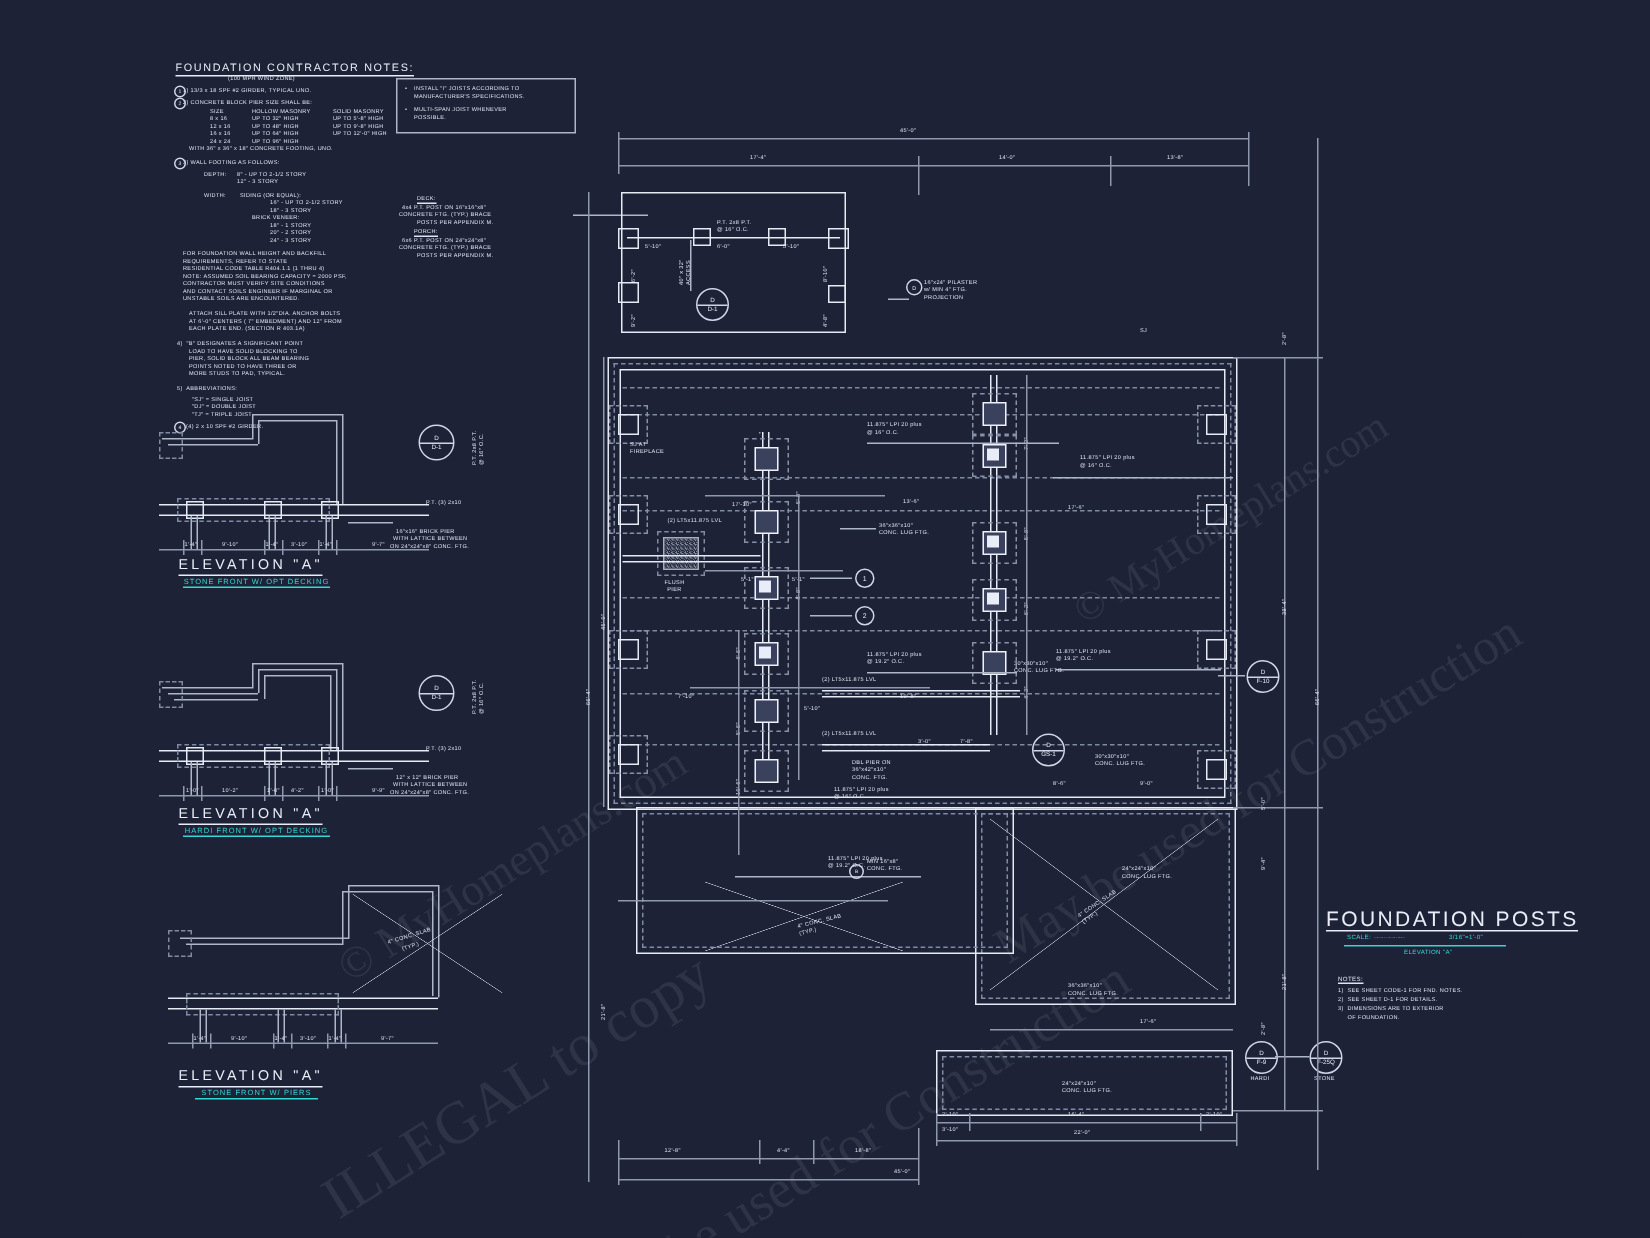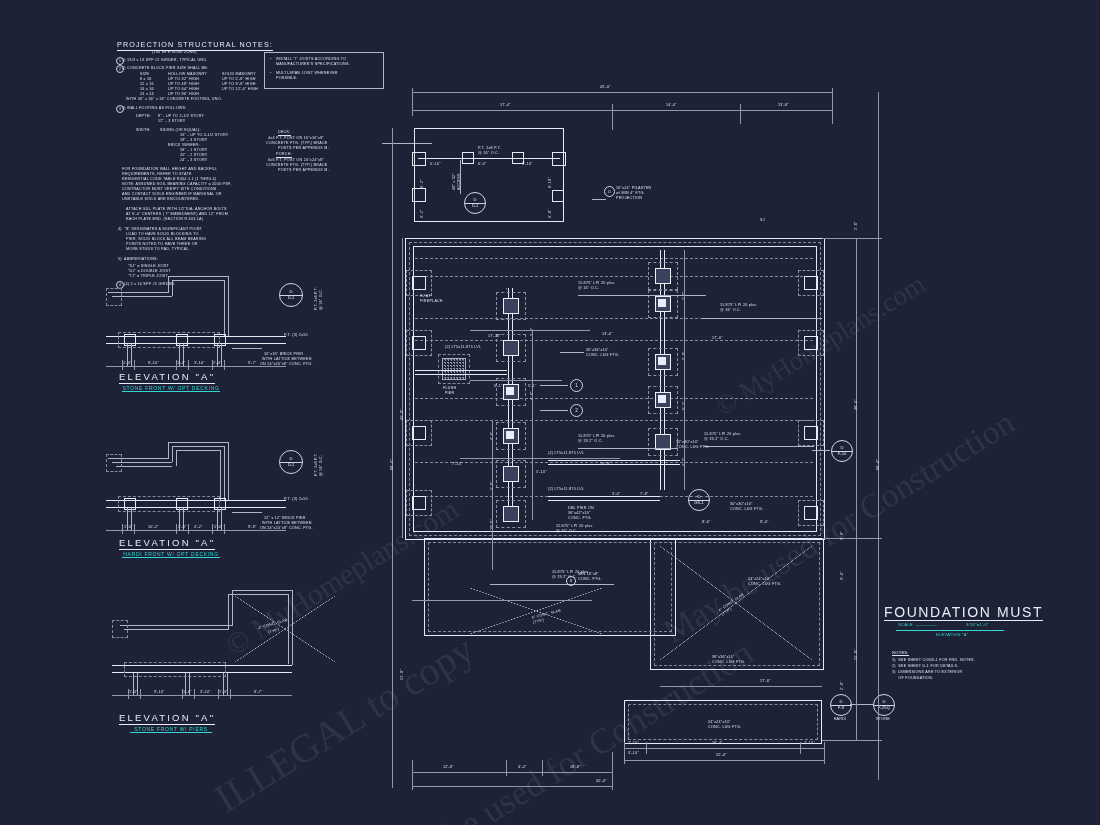--- a/index.html
+++ b/index.html
@@ -60,21 +60,21 @@
 <body>
 
 <div id="sheet">
 
   <div class="wm" style="left:208px;top:560px;font-size:30px;transform:rotate(-32deg);">© MyHomeplans.com</div>
   <div class="wm" style="left:196px;top:700px;font-size:40px;transform:rotate(-32deg);">ILLEGAL to copy</div>
   <div class="wm" style="left:352px;top:742px;font-size:36px;transform:rotate(-32deg);">May be used for Construction</div>
   <div class="wm" style="left:636px;top:508px;font-size:34px;transform:rotate(-32deg);">May be used for Construction</div>
   <div class="wm" style="left:700px;top:330px;font-size:27px;transform:rotate(-32deg);">© MyHomeplans.com</div>
 
-  <div class="hd" style="left:117px;top:40px;">PROJECTION STRUCTURAL NOTES:</div>
+  <div class="hd" style="left:117px;top:40px;">FOUNDATION CONTRACTOR NOTES:</div>
   <div class="txt tiny ctr" style="left:152px;top:50px;">(100 MPH WIND ZONE)</div>
 
   <div class="txt tiny" style="left:122px;top:58px;">1) 13/3 x 18 SPF #2 GIRDER, TYPICAL UNO.</div>
   <div class="numbub" style="left:116px;top:57px;width:6px;height:6px;font-size:3.4px;">1</div>
 
   <div class="txt tiny" style="left:122px;top:66px;">2) CONCRETE BLOCK PIER SIZE SHALL BE:</div>
   <div class="numbub" style="left:116px;top:65px;width:6px;height:6px;font-size:3.4px;">2</div>
 
   <div class="txt tiny" style="left:140px;top:72px;">SIZE</div>
   <div class="txt tiny" style="left:168px;top:72px;">HOLLOW MASONRY</div>
@@ -588,21 +588,21 @@
     <div class="ln v dim" style="left:542px;top:760px;height:16px;"></div>
     <div class="ln v dim" style="left:612px;top:752px;height:38px;"></div>
     <div class="txt tiny" style="left:443px;top:765px;">12'-8"</div>
     <div class="txt tiny" style="left:518px;top:765px;">4'-4"</div>
     <div class="txt tiny" style="left:570px;top:765px;">18'-8"</div>
     <div class="txt tiny" style="left:628px;top:751px;">3'-10"</div>
     <div class="txt tiny" style="left:596px;top:779px;">45'-0"</div>
 
   </div>
 
-  <div class="planttl" style="left:884px;top:604px;">FOUNDATION MUST</div>
+  <div class="planttl" style="left:884px;top:604px;">FOUNDATION POSTS</div>
   <div class="txt sm cyan" style="left:898px;top:622px;">SCALE:</div>
   <div class="txt sm cyan" style="left:916px;top:622px;">-------------</div>
   <div class="txt sm cyan" style="left:966px;top:622px;">3/16"=1'-0"</div>
   <div class="ln h" style="left:896px;top:630px;width:108px;background:#35d7d2;"></div>
   <div class="txt sm cyan" style="left:936px;top:632px;">ELEVATION "A"</div>
 
   <div class="txt sm" style="left:892px;top:650px;border-bottom:1px solid #dfe4f0;">NOTES:</div>
   <div class="txt tiny" style="left:892px;top:658px;">1)  SEE SHEET CODE-1 FOR FND. NOTES.</div>
   <div class="txt tiny" style="left:892px;top:664px;">2)  SEE SHEET D-1 FOR DETAILS.</div>
   <div class="txt tiny" style="left:892px;top:670px;">3)  DIMENSIONS ARE TO EXTERIOR</div>

